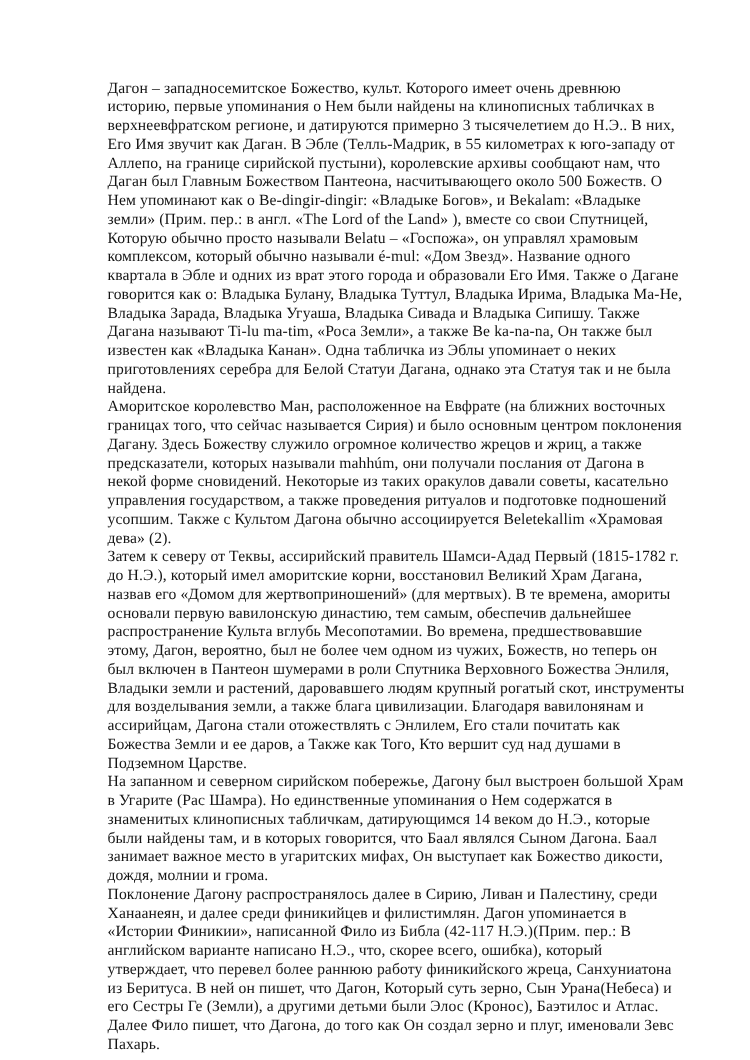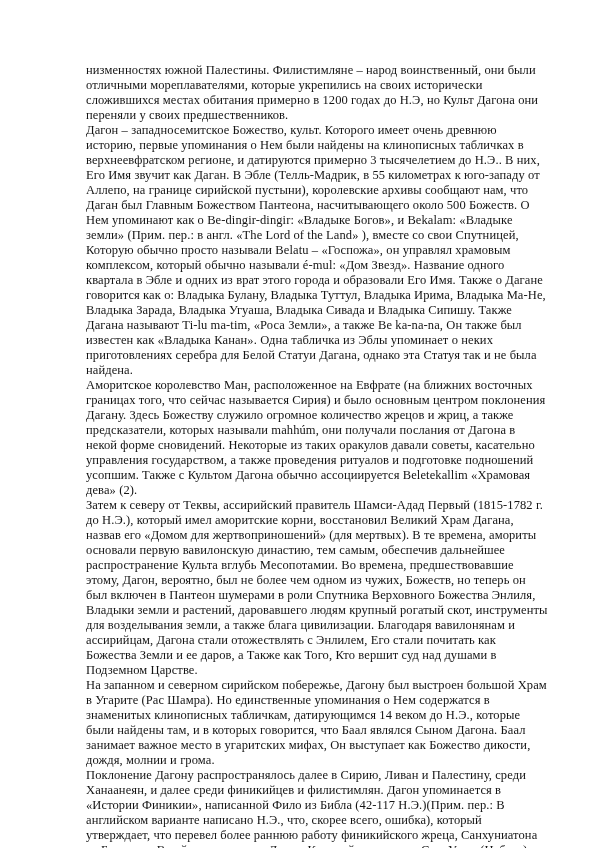--- a/index.html
+++ b/index.html
@@ -28,20 +28,19 @@
       margin: 0;
       padding: 0;
       text-indent: 0;
     }
   </style>
 </head>
 <body>
 
 <div class="page">
   <div class="text-block">
-    <p>низменностях  южной Палестины. Филистимляне – народ воинственный, они были отличными мореплавателями, которые укрепились на своих исторически сложившихся местах обитания примерно в 1200 годах до Н.Э, но Культ Дагона они переняли у своих предшественников.</p>
     <p>Дагон – западносемитское Божество, культ. Которого имеет очень древнюю историю, первые упоминания о Нем были найдены на клинописных табличках в верхнеевфратском регионе, и датируются примерно 3 тысячелетием до Н.Э.. В них, Его Имя звучит как Даган. В Эбле (Телль-Мадрик, в 55 километрах к юго-западу от Аллепо, на границе сирийской пустыни), королевские архивы сообщают нам, что Даган был Главным Божеством Пантеона, насчитывающего около 500 Божеств. О Нем упоминают как о Be-dingir-dingir: «Владыке Богов», и Bekalam: «Владыке земли» (Прим. пер.: в англ. «The Lord of the Land» ), вместе со свои Спутницей, Которую обычно просто называли Belatu – «Госпожа», он управлял храмовым комплексом, который обычно называли é-mul: «Дом Звезд». Название одного квартала в Эбле и одних из врат этого города и образовали Его Имя. Также о Дагане говорится как о: Владыка Булану, Владыка Туттул, Владыка Ирима, Владыка Ма-Не, Владыка Зарада, Владыка Угуаша, Владыка Сивада и Владыка Сипишу. Также Дагана называют Ti-lu ma-tim, «Роса Земли», а также Be ka-na-na, Он также был известен как «Владыка Канан». Одна табличка из Эблы упоминает о неких приготовлениях серебра для Белой Статуи Дагана, однако эта Статуя так и не была найдена.</p>
     <p>Аморитское королевство Ман, расположенное на Евфрате (на ближних восточных границах того, что сейчас называется Сирия) и было основным центром поклонения Дагану. Здесь Божеству служило огромное количество жрецов и жриц, а также предсказатели, которых называли mahhúm, они получали послания от Дагона в некой форме сновидений. Некоторые из таких оракулов давали советы, касательно управления государством, а также проведения ритуалов и подготовке подношений усопшим. Также с Культом Дагона обычно ассоциируется Beletekallim «Храмовая дева» (2).</p>
     <p>Затем к северу от Теквы, ассирийский правитель Шамси-Адад Первый (1815-1782 г. до Н.Э.), который имел аморитские корни, восстановил Великий Храм Дагана, назвав его «Домом для жертвоприношений» (для мертвых). В те времена, амориты основали первую вавилонскую династию, тем самым, обеспечив дальнейшее распространение Культа вглубь Месопотамии. Во времена, предшествовавшие этому, Дагон, вероятно, был не более чем одном из чужих, Божеств, но теперь он был включен в Пантеон шумерами в роли Спутника Верховного Божества Энлиля, Владыки земли и растений, даровавшего людям крупный рогатый скот, инструменты для возделывания земли, а также блага цивилизации. Благодаря вавилонянам и ассирийцам, Дагона стали отожествлять с Энлилем, Его стали почитать как Божества Земли и ее даров, а Также как Того, Кто вершит суд над душами в Подземном Царстве.</p>
     <p>На запанном и северном сирийском побережье, Дагону был выстроен большой Храм в Угарите (Рас Шамра). Но единственные упоминания о Нем содержатся в знаменитых клинописных табличкам, датирующимся 14 веком до Н.Э.,  которые были найдены там, и в которых говорится, что Баал являлся Сыном Дагона. Баал занимает важное место в угаритских мифах, Он выступает как Божество дикости, дождя, молнии и грома.</p>
     <p>Поклонение Дагону распространялось далее в Сирию, Ливан и Палестину, среди Ханаанеян, и далее среди финикийцев и филистимлян. Дагон упоминается в «Истории Финикии», написанной Фило из Библа (42-117 Н.Э.)(Прим. пер.: В английском варианте написано Н.Э., что, скорее всего, ошибка), который утверждает, что перевел более раннюю работу финикийского жреца,  Санхуниатона из Беритуса. В ней он пишет, что Дагон, Который суть зерно, Сын Урана(Небеса) и его Сестры Ге (Земли), а другими детьми были Элос (Кронос), Баэтилос и Атлас. Далее Фило пишет, что Дагона, до того как Он создал зерно и плуг,  именовали Зевс Пахарь.</p>
   </div>
 </div>
 
 </body></html>

